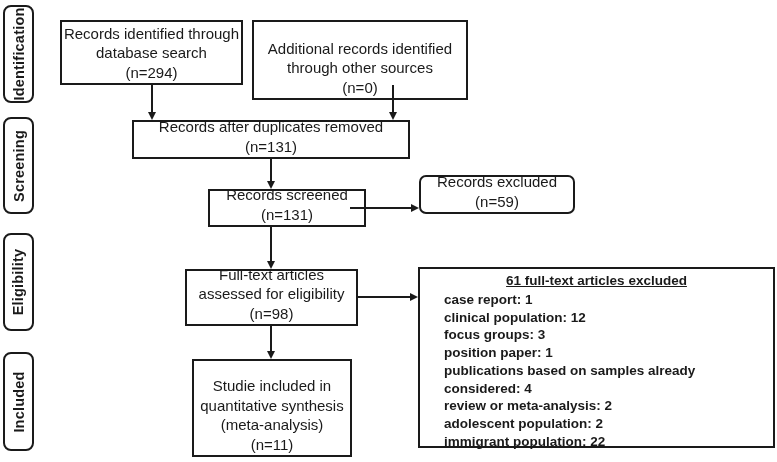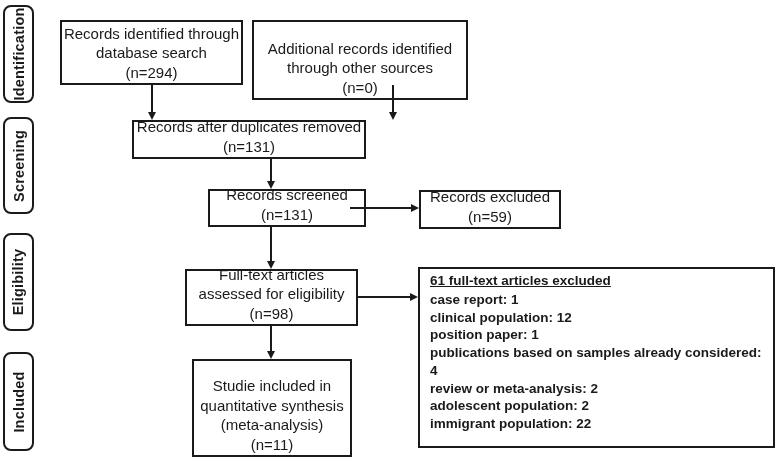--- a/index.html
+++ b/index.html
@@ -25,23 +25,23 @@
     box-sizing:border-box;
   }
   .pre { white-space:pre-line; }
   
   .list-box {
     position:absolute; border:2px solid #1a1a1a; background:#ffffff;
     box-sizing:border-box; font-weight:700; font-size:13.5px;
     padding:3px 10px 0 10px;
   }
   .list-title {
-    text-align:left; text-decoration:underline; line-height:18px; margin-bottom:1px;
+    text-align:center; text-decoration:underline; line-height:18px; margin-bottom:1px;
   }
-  .list-item { text-align:left; line-height:17.7px; }
+  .list-item { text-align:left; line-height:17.7px;margin-left:14px; }
   
   .arrow-v { position:absolute; width:2px; background:#1a1a1a; }
   .arrow-v::after {
     content:""; position:absolute; bottom:-8px; left:-3.5px;
     border-left:4.5px solid transparent; border-right:4.5px solid transparent;
     border-top:8px solid #1a1a1a;
   }
   .arrow-h { position:absolute; height:2px; background:#1a1a1a; }
   .arrow-h::after {
     content:""; position:absolute; right:-8px; top:-3.5px;
@@ -71,44 +71,45 @@
     <span class="pre">Records identified through
 database search
 (n=294)</span>
   </div>
   <div class="box" style="left:252px; top:20px; width:216px; height:80px;">
     <span class="pre">Additional records identified
 through other sources
 (n=0)</span>
   </div>
 
-  <div class="box" style="left:132px; top:120px; width:234px; height:39px;">
+  <div class="box" style="left:132px; top:120px; width:278px; height:39px;">
     <span class="pre">Records after duplicates removed
 (n=131)</span>
   </div>
 
   <div class="box" style="left:208px; top:189px; width:158px; height:38px;">
     <span class="pre">Records screened
 (n=131)</span>
   </div>
-  <div class="box" style="left:419px; top:190px; width:142px; height:39px;">
+  <div class="box" style="left:419px; top:175px; width:156px; height:39px;border-radius:7px;">
     <span class="pre">Records excluded
 (n=59)</span>
   </div>
 
   <div class="box" style="left:185px; top:269px; width:173px; height:57px;">
     <span class="pre">Full-text articles
 assessed for eligibility
 (n=98)</span>
   </div>
 
   <div class="list-box" style="left:418px; top:267px; width:357px; height:181px;">
     <div class="list-title">61 full-text articles excluded</div>
     <div class="list-item">case report: 1</div>
     <div class="list-item">clinical population: 12</div>
+    <div class="list-item">focus groups: 3</div>
     <div class="list-item">position paper: 1</div>
     <div class="list-item">publications based on samples already considered: 4</div>
     <div class="list-item">review or meta-analysis: 2</div>
     <div class="list-item">adolescent population: 2</div>
     <div class="list-item">immigrant population: 22</div>
   </div>
 
   <div class="box" style="left:192px; top:359px; width:160px; height:98px;">
     <span class="pre">Studie included in
 quantitative synthesis

